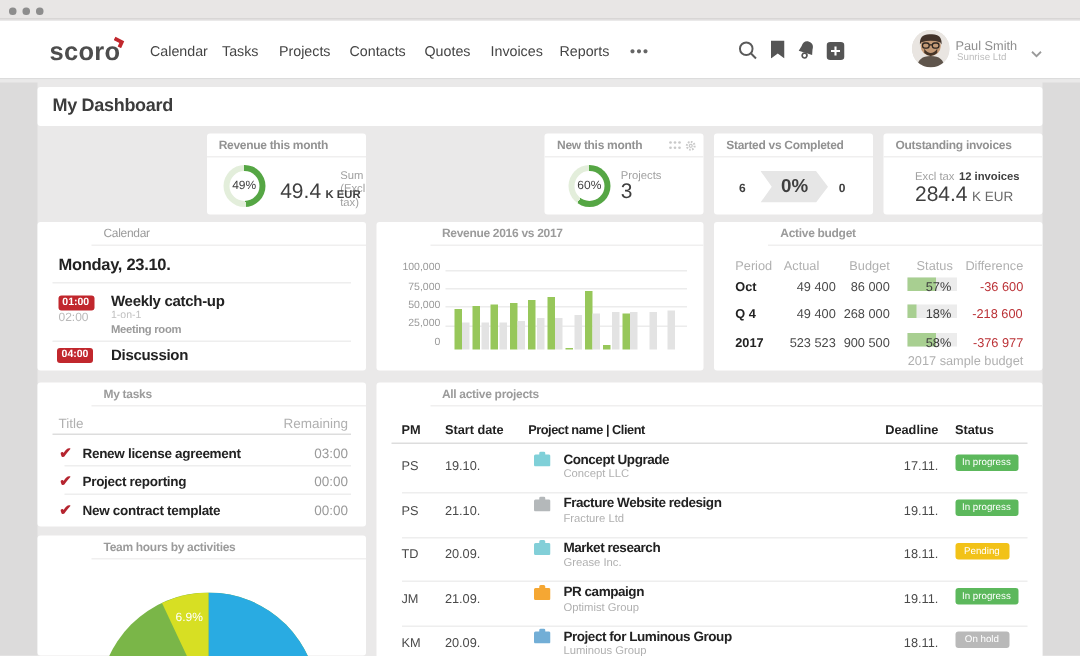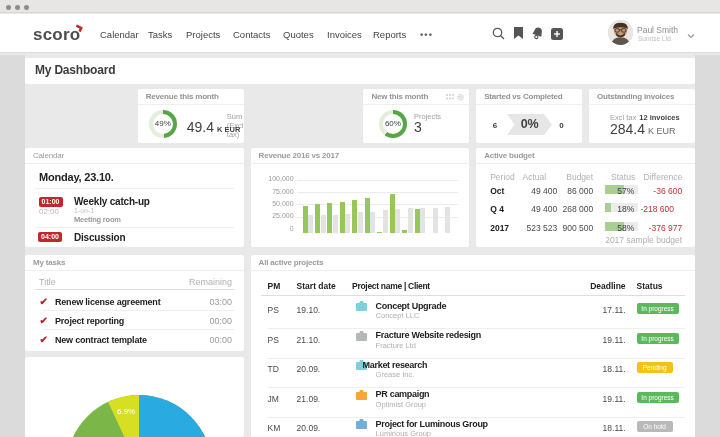--- a/index.html
+++ b/index.html
@@ -10,21 +10,21 @@
 .logo { position:absolute; left:33px; top:10.5px; font-size:17px; font-weight:bold; color:#4d4d4d; letter-spacing:0.2px; }
 .logomark { position:absolute; left:76px; top:9.5px; width:8px; height:8px; }
 .nav { position:absolute; top:0; height:39px; font-size:9.5px; color:#444; }
 .nav span { position:absolute; top:15px; white-space:nowrap; }
 .hicon { position:absolute; top:13px; }
 .avatar { position:absolute; left:608px; top:6px; width:25px; height:25px; border-radius:50%; overflow:hidden; background:#e0ddd8; }
 .uname { position:absolute; left:637px; top:10.5px; font-size:8.5px; color:#8e8e8e; }
 .ucomp { position:absolute; left:638px; top:21px; font-size:6.5px; color:#bdbdbd; }
 .chev { position:absolute; left:687px; top:18px; width:8px; height:8px; }
 .content { position:absolute; left:0; top:55px; width:720px; height:382px; background:#eae9e9; }
-.panel { position:absolute; background:#fff; border-radius:2px; }
+.panel { position:absolute; background:#fff; border-radius:2px;padding-left:36px; }
 .ptitle { height:16px; line-height:16px; padding-left:8px; font-size:8px; letter-spacing:-0.2px; font-weight:bold; color:#929292; border-bottom:1px solid #f0efef; }
 .ptitle.grey { color:#9b9b9b; font-weight:bold; }
 #dashbar { left:25px; top:3px; width:670px; height:26px; }
 #dashbar span { position:absolute; left:10px; top:4.5px; font-size:12px; font-weight:bold; color:#3c3c3c; letter-spacing:-0.2px; }
 
 .kpi { position:absolute; top:34px; height:54px; width:106px; background:#fff; border-radius:2px; }
 .kpi .body { position:absolute; left:0; top:17px; width:100%; height:37px; font-size:1px; }
 .donut { position:absolute; width:28px; height:28px; border-radius:50%; }
 .donut .hole { position:absolute; left:3.8px; top:3.8px; width:20.4px; height:20.4px; border-radius:50%; background:#fff; }
 .donut .pct { position:absolute; left:0; top:0; width:28px; height:28px; text-align:center; line-height:28px; font-size:8px; color:#3f3f3f; }
@@ -245,21 +245,21 @@
       <div class="pcell red" style="left:156px; top:37.5px; width:50px; text-align:right;">-36 600</div>
     </div>
     <div class="brow2">
       <div class="pcell" style="left:14px; top:56px; font-weight:bold; color:#222;">Q 4</div>
       <div class="pcell" style="left:36px; top:56px; width:45px; text-align:right;">49 400</div>
       <div class="pcell" style="left:77px; top:56px; width:40px; text-align:right;">268 000</div>
       <div class="statusbar" style="left:129px; top:55px; width:32.5px;">
           <div class="fill" style="width:5.9px;"></div>
         </div>
       <div class="pcell" style="left:128px; top:56px; width:30px; text-align:right; color:#3d3d3d;">18%</div>
-      <div class="pcell red" style="left:156px; top:56px; width:50px; text-align:center;">-218 600</div>
+      <div class="pcell red" style="left:172px; top:56px; width:50px; text-align:left;">-218 600</div>
     </div>
     <div class="brow3">
       <div class="pcell" style="left:14px; top:74.5px; font-weight:bold; color:#222;">2017</div>
       <div class="pcell" style="left:36px; top:74.5px; width:45px; text-align:right;">523 523</div>
       <div class="pcell" style="left:77px; top:74.5px; width:40px; text-align:right;">900 500</div>
       <div class="statusbar" style="left:129px; top:73.5px; width:32.5px;">
           <div class="fill" style="width:18.9px;"></div>
         </div>
       <div class="pcell" style="left:128px; top:74.5px; width:30px; text-align:right; color:#3d3d3d;">58%</div>
       <div class="pcell red" style="left:156px; top:74.5px; width:50px; text-align:right;">-376 977</div>
@@ -285,20 +285,21 @@
       </div>
     <div class="sep" style="left:18px; top:74px; width:191px;"></div>
     <div class="task" style="top:79px;">
         <span class="chk">✔</span>
         <span class="tname">New contract template</span>
         <span class="ttime">00:00</span>
       </div>
   </div>
 
   <div class="panel" style="left:25px; top:302px; width:219px; height:80px;">
+    <div class="ptitle grey">Team hours by activities</div>
     <svg style="position:absolute; left:41px; top:37.5px;" width="146" height="43" viewBox="0 0 146 43">
       <circle cx="73" cy="73" r="73" fill="#7ab648"></circle>
       <path d="M73 73 L73 0 A73 73 0 0 1 73 146 Z" fill="#29abe2"></path>
       <path d="M73 73 L73 0 A73 73 0 0 0 42 7 Z" fill="#d7df23"></path>
       <text x="51" y="19" font-size="8" fill="#fff" font-family="Liberation Sans">6.9%</text>
     </svg>
   </div>
 
   <div class="panel" style="left:250.6px; top:200px; width:444.4px; height:186px;">
     <div class="ptitle grey">All active projects</div>
@@ -333,21 +334,21 @@
       <span class="pcell" style="left:330px; top:5px; width:45px; text-align:right;">19.11.</span>
       <span class="stbadge" style="left:386px; top:3px; width:42px; background:#5cb85c;">In progress</span>
     </div>
     <div class="sep" style="left:17px; top:102.5px; width:417px;"></div>
     <div class="prow" style="top:104px;">
       <span class="pcell" style="left:17px; top:5px;">TD</span>
       <span class="pcell" style="left:46px; top:5px;">20.09.</span>
       <svg class="bicon" style="left:105px; top:1px;" width="11" height="10" viewBox="0 0 11 10">
           <path d="M3.5 2 V1 Q3.5 0 4.5 0 H6.5 Q7.5 0 7.5 1 V2 H10 Q11 2 11 3 V9 Q11 10 10 10 H1 Q0 10 0 9 V3 Q0 2 1 2 Z" fill="#82cfd8"></path>
         </svg>
-      <span class="pcell" style="left:112px; top:0.5px; font-weight:bold; color:#222; font-size:9px; letter-spacing:-0.3px;">Market research</span>
+      <span class="pcell" style="left:125px; top:0.5px; font-weight:bold; color:#222; font-size:9px; letter-spacing:-0.3px;">Market research</span>
       <span class="pcell" style="left:125px; top:11px; color:#b0b0b0; font-size:7.5px;">Grease Inc.</span>
       <span class="pcell" style="left:330px; top:5px; width:45px; text-align:right;">18.11.</span>
       <span class="stbadge" style="left:386px; top:3px; width:36px; background:#f2c218;">Pending</span>
     </div>
     <div class="sep" style="left:17px; top:132px; width:417px;"></div>
     <div class="prow" style="top:133.5px;">
       <span class="pcell" style="left:17px; top:5px;">JM</span>
       <span class="pcell" style="left:46px; top:5px;">21.09.</span>
       <svg class="bicon" style="left:105px; top:1px;" width="11" height="10" viewBox="0 0 11 10">
           <path d="M3.5 2 V1 Q3.5 0 4.5 0 H6.5 Q7.5 0 7.5 1 V2 H10 Q11 2 11 3 V9 Q11 10 10 10 H1 Q0 10 0 9 V3 Q0 2 1 2 Z" fill="#f5a733"></path>

